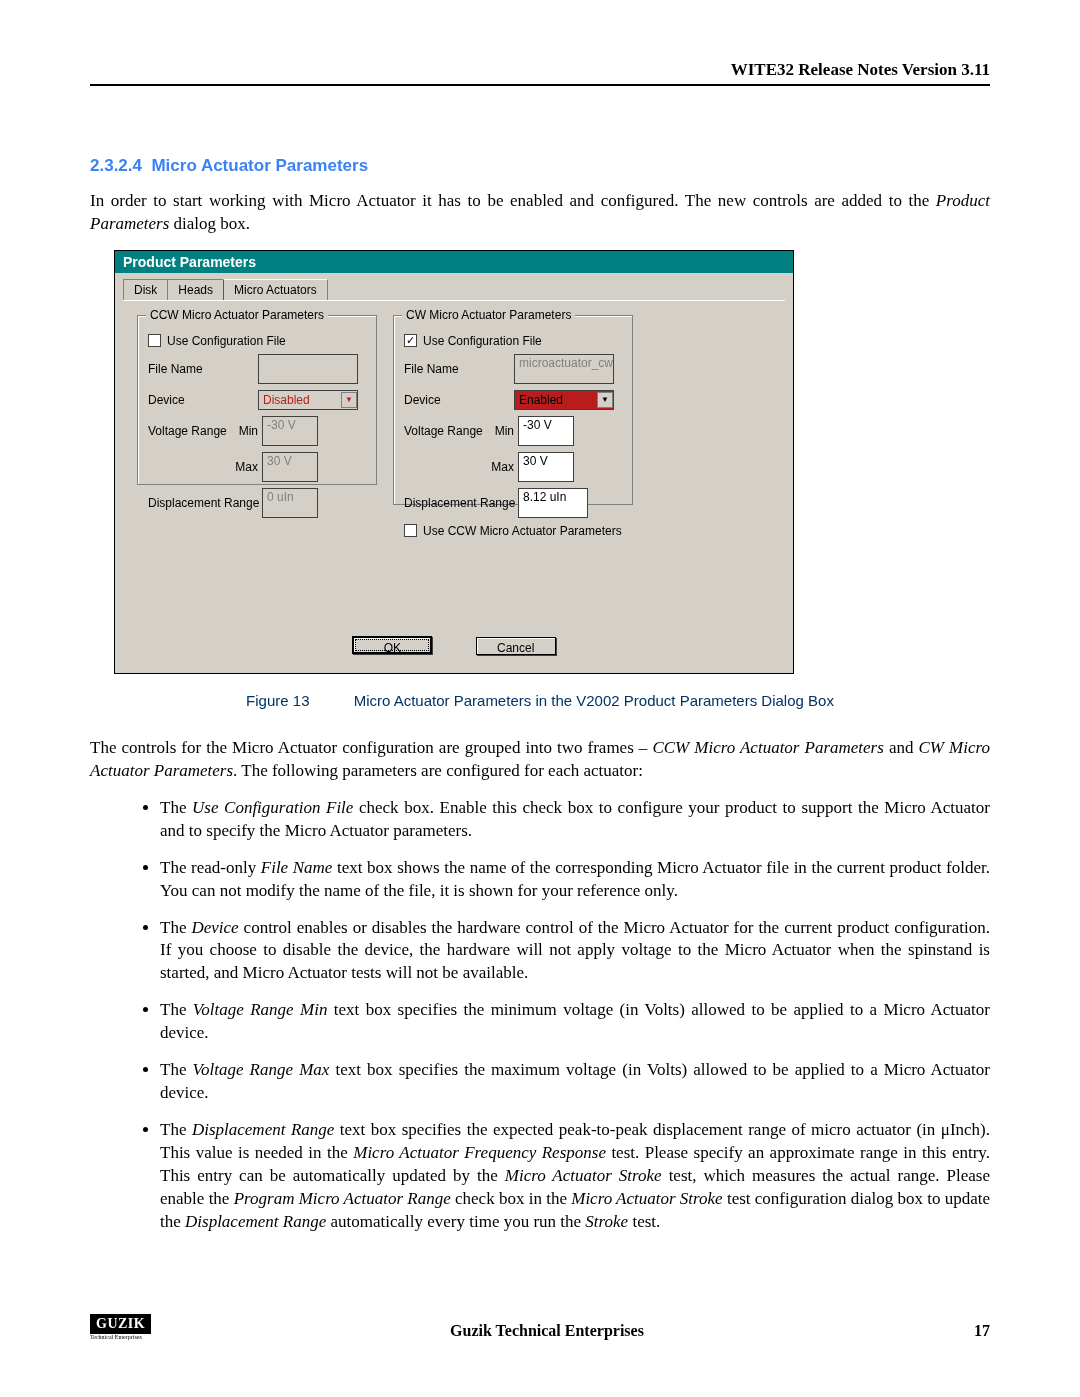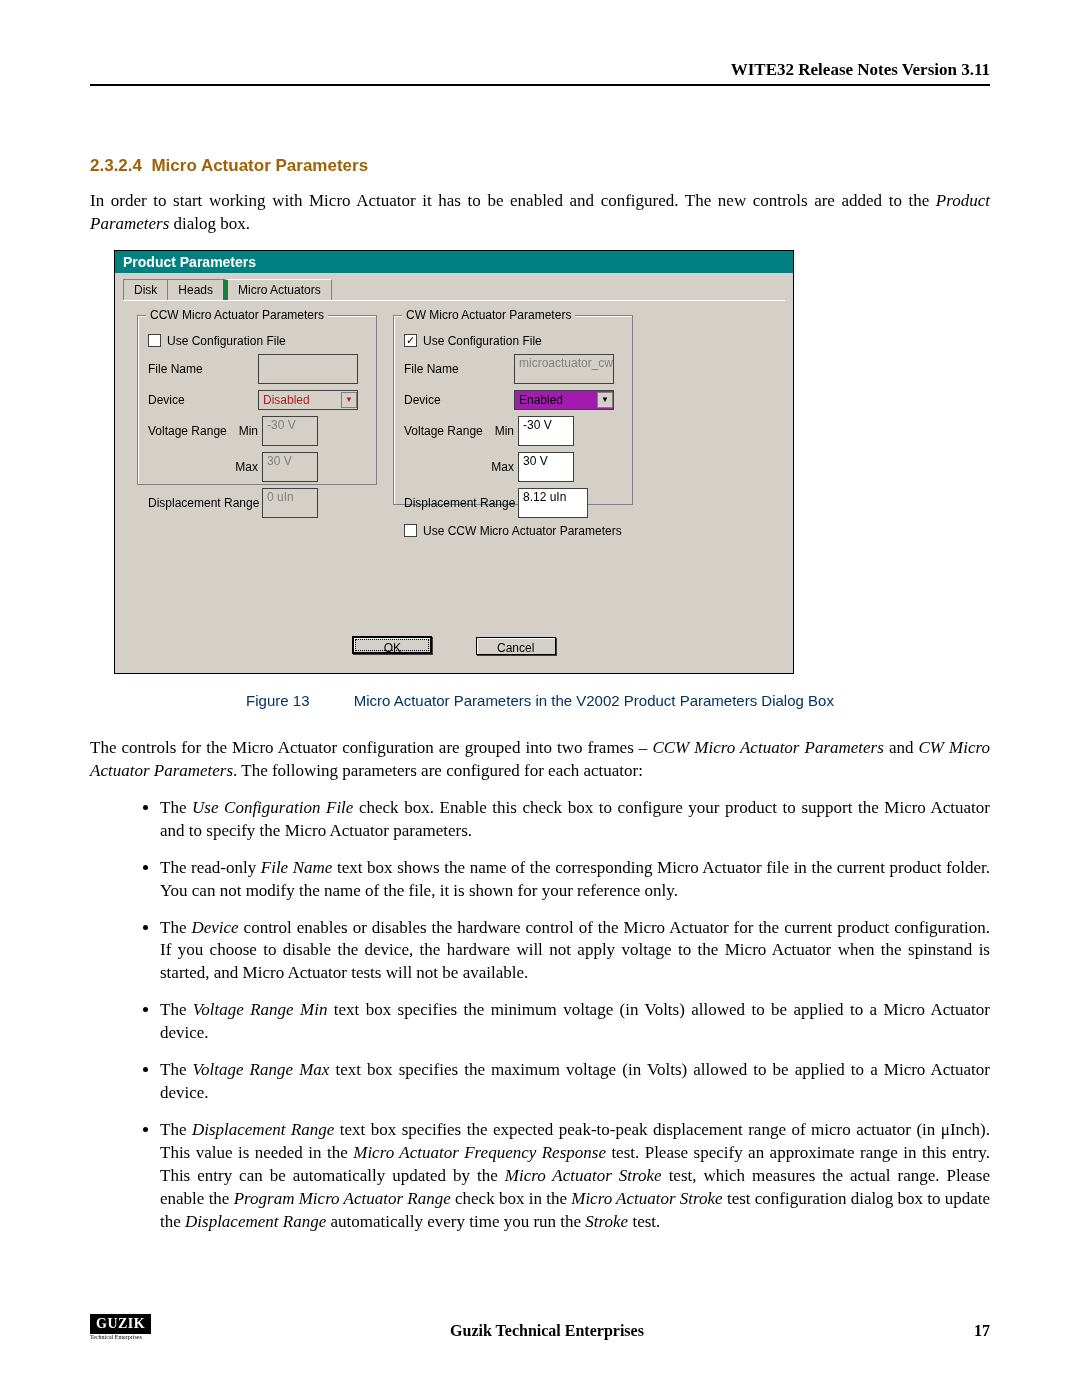--- a/index.html
+++ b/index.html
@@ -20,21 +20,21 @@
     text-align: right;
     font-family: "Times New Roman", serif;
     font-weight: bold;
     font-size: 17px;
     margin-bottom: 70px;
   }
   .section-heading {
     font-family: Arial, Helvetica, sans-serif;
     font-weight: bold;
     font-size: 17px;
-    color: #a16207;
+    color: #3b82f6;
     margin-bottom: 14px;
   }
   .body-text {
     font-size: 17px;
     line-height: 1.35;
     text-align: justify;
     margin-bottom: 14px;
   }
   .italic { font-style: italic; }
   
@@ -61,21 +61,21 @@
     padding: 3px 10px;
     background: #d4d0c8;
     border: 1px solid #808080;
     border-bottom: none;
     margin-right: -1px;
     position: relative;
   }
   .tab.active {
     background: #d4d0c8;
     border-top: 1px solid #fff;
-    border-left: 5px solid #15803d;
+    border-left: 1px solid #15803d;
     border-right: 1px solid #808080;
     z-index: 2;
   }
   .tab-panel {
     border-top: 1px solid #fff;
     margin: 0 8px 8px 8px;
     padding: 20px 10px 10px 10px;
     min-height: 320px;
     position: relative;
   }
@@ -100,21 +100,21 @@
     background: #fff;
     height: 30px;
     padding: 1px 4px;
     font-size: 12px;
     width: 90px;
     font-family: Tahoma, Arial, sans-serif;
   }
   .inp.disabled { background: #d4d0c8; color: #808080; }
   .sel {
     border: 1px solid #404040;
-    background: #a21caf;
+    background: #b91c1c;
     height: 20px;
     width: 100px;
     font-size: 12px;
     display: flex; align-items: center; justify-content: space-between;
     padding-left: 4px;
   }
   .sel.disabled { background: #d4d0c8; color: #b91c1c; }
   .sel .arrow {
     width: 16px; height: 16px;
     background: #d4d0c8;

